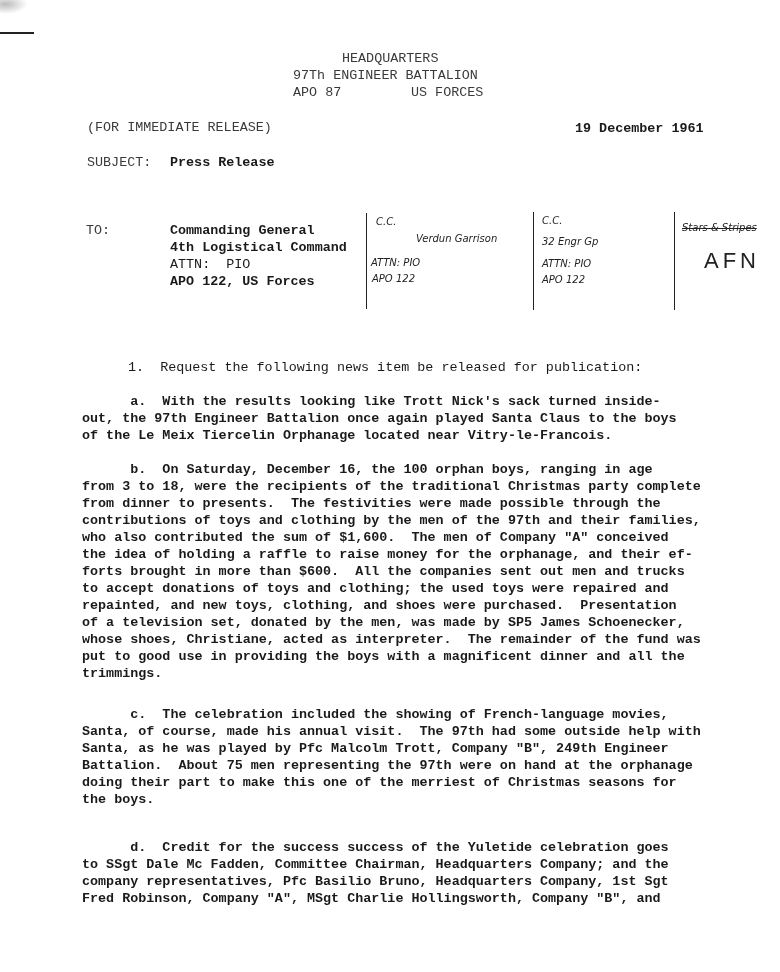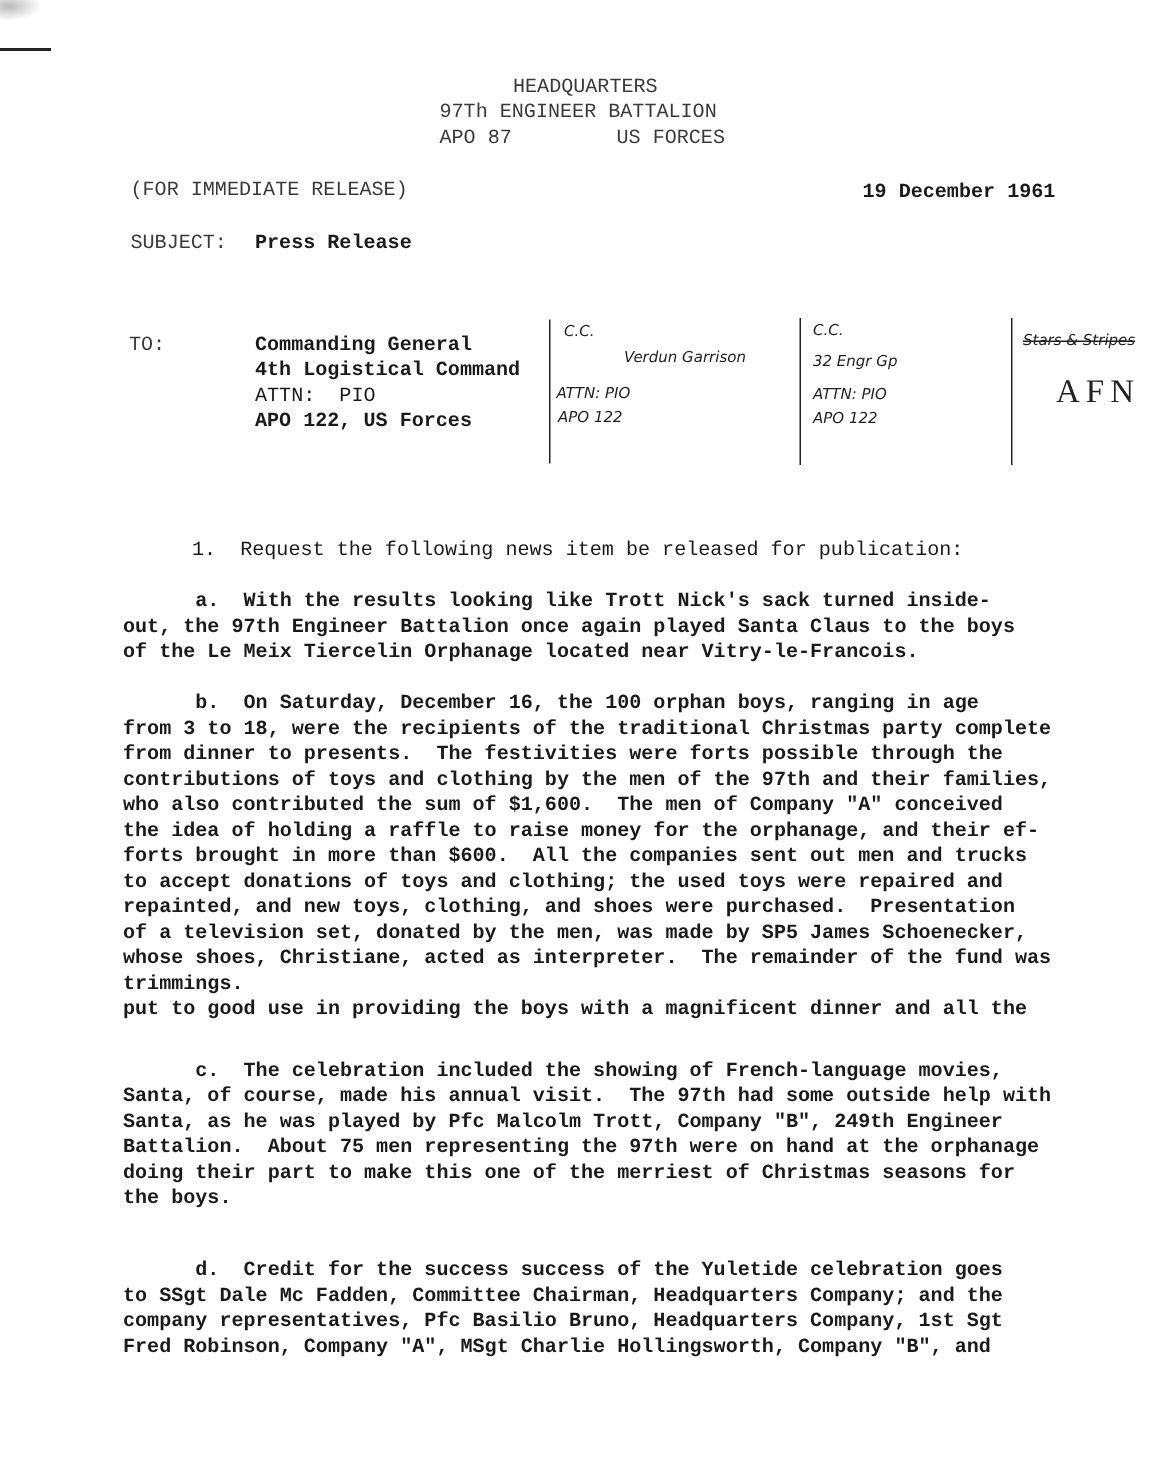--- a/index.html
+++ b/index.html
@@ -49,44 +49,44 @@
 <div class="abs hand" style="left:372px; top:231px;margin-left:44px;">Verdun Garrison</div>
 <div class="abs hand" style="left:371px; top:255px;">ATTN: PIO</div>
 <div class="abs hand" style="left:372px; top:271px;">APO 122</div>
 
 <div class="abs hand" style="left:542px; top:213px;">C.C.</div>
 <div class="abs hand" style="left:542px; top:234px;font-style:italic;">32 Engr Gp</div>
 <div class="abs hand" style="left:542px; top:256px;">ATTN: PIO</div>
 <div class="abs hand" style="left:542px; top:272px;">APO 122</div>
 
 <div class="abs hand strike" style="left:682px; top:220px;">Stars &amp; Stripes</div>
-<div class="abs" style="left:704px; top:248px; font-family:Liberation Serif, serif; font-size:22px; color:#222; letter-spacing:4px;">AFN</div>
+<div class="abs" style="left:704px; top:248px; font-family:Liberation Sans, sans-serif; font-size:22px; color:#222; letter-spacing:4px;">AFN</div>
 
 <div class="abs type" style="left:128px; top:359px;">1.  Request the following news item be released for publication:</div>
 
 <div class="para" style="top:393px;">
   <div class="type bold">      a.  With the results looking like Trott Nick's sack turned inside-</div>
   <div class="type bold">out, the 97th Engineer Battalion once again played Santa Claus to the boys</div>
   <div class="type bold">of the Le Meix Tiercelin Orphanage located near Vitry-le-Francois.</div>
 </div>
 
 <div class="para" style="top:461px;">
   <div class="type bold">      b.  On Saturday, December 16, the 100 orphan boys, ranging in age</div>
   <div class="type bold">from 3 to 18, were the recipients of the traditional Christmas party complete</div>
-  <div class="type bold">from dinner to presents.  The festivities were forts possible through the</div>
+  <div class="type bold">from dinner to presents.  The festivities were made possible through the</div>
   <div class="type bold">contributions of toys and clothing by the men of the 97th and their families,</div>
   <div class="type bold">who also contributed the sum of $1,600.  The men of Company "A" conceived</div>
   <div class="type bold">the idea of holding a raffle to raise money for the orphanage, and their ef-</div>
   <div class="type bold">forts brought in more than $600.  All the companies sent out men and trucks</div>
   <div class="type bold">to accept donations of toys and clothing; the used toys were repaired and</div>
   <div class="type bold">repainted, and new toys, clothing, and shoes were purchased.  Presentation</div>
   <div class="type bold">of a television set, donated by the men, was made by SP5 James Schoenecker,</div>
   <div class="type bold">whose shoes, Christiane, acted as interpreter.  The remainder of the fund was</div>
+  <div class="type bold">put to good use in providing the boys with a magnificent dinner and all the</div>
   <div class="type bold">trimmings.</div>
-  <div class="type bold">put to good use in providing the boys with a magnificent dinner and all the</div>
 </div>
 
 <div class="para" style="top:706px;">
   <div class="type bold">      c.  The celebration included the showing of French-language movies,</div>
   <div class="type bold">Santa, of course, made his annual visit.  The 97th had some outside help with</div>
   <div class="type bold">Santa, as he was played by Pfc Malcolm Trott, Company "B", 249th Engineer</div>
   <div class="type bold">Battalion.  About 75 men representing the 97th were on hand at the orphanage</div>
   <div class="type bold">doing their part to make this one of the merriest of Christmas seasons for</div>
   <div class="type bold">the boys.</div>
 </div>

